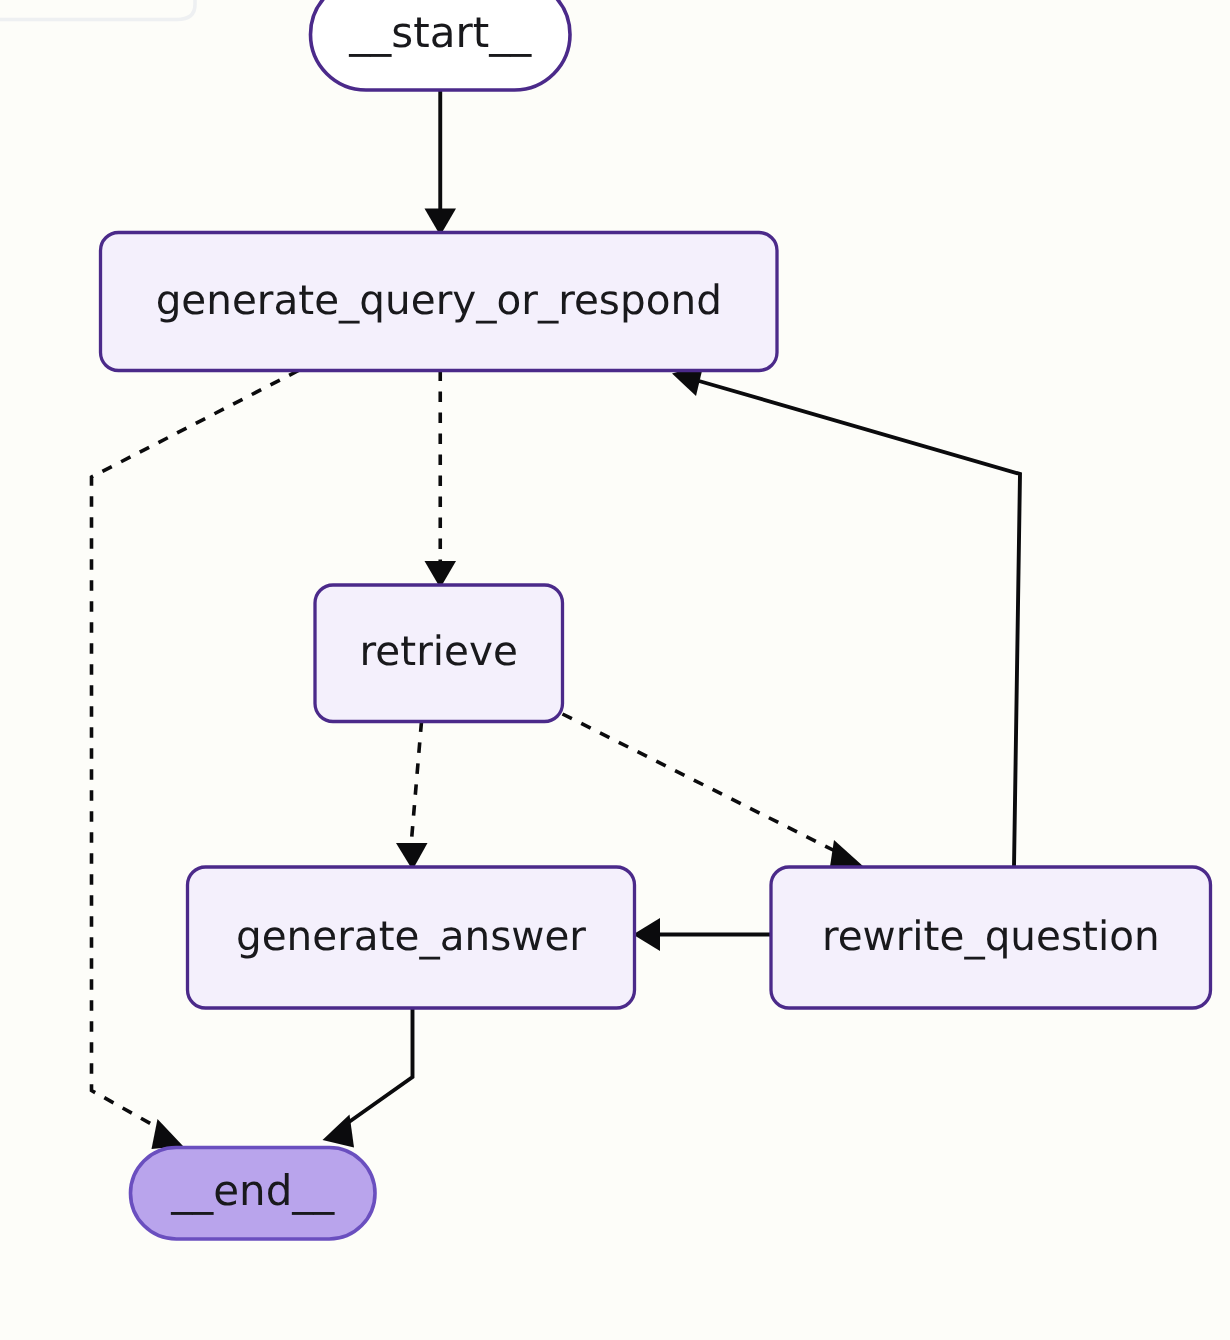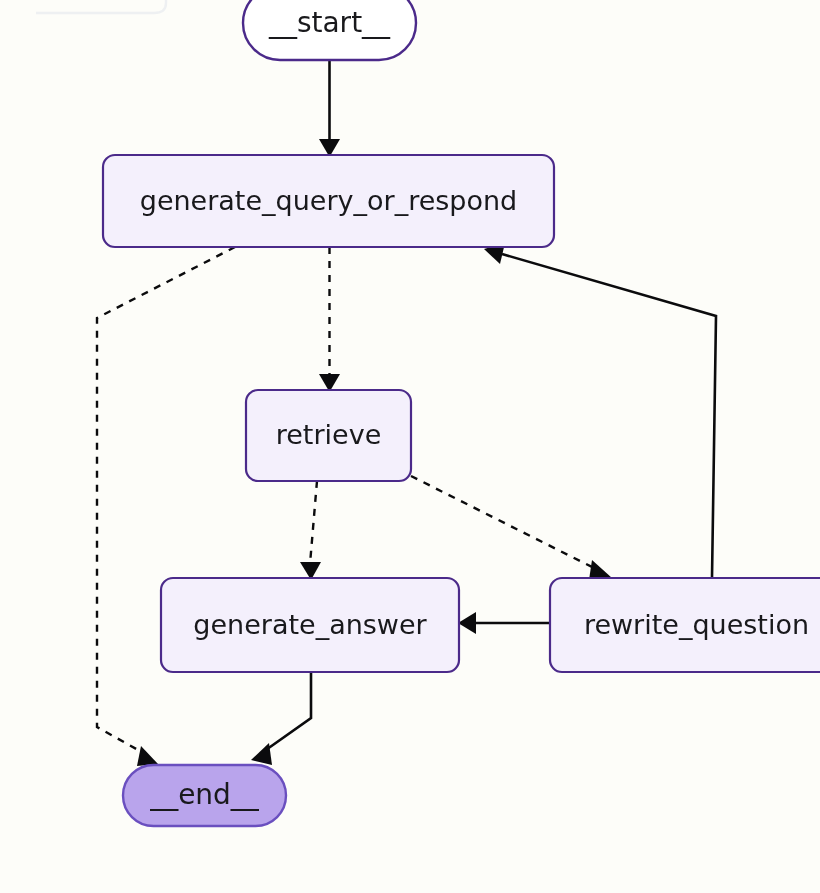--- a/index.html
+++ b/index.html
@@ -13,21 +13,20 @@
     height: 893px;
     overflow: hidden;
     font-family: "DejaVu Sans", sans-serif;
     position: relative;
   }
   #graph-root {
     position: absolute;
     inset: 0;
     width: 699px;
     height: 893px;
-    margin-left: 36px;
   }
   svg.graph-canvas {
     display: block;
     width: 820px;
     height: 893px;
   }
   .node-shape {
     fill: #f4f0fc;
     stroke: #4b2a8a;
     stroke-width: 2.2;

